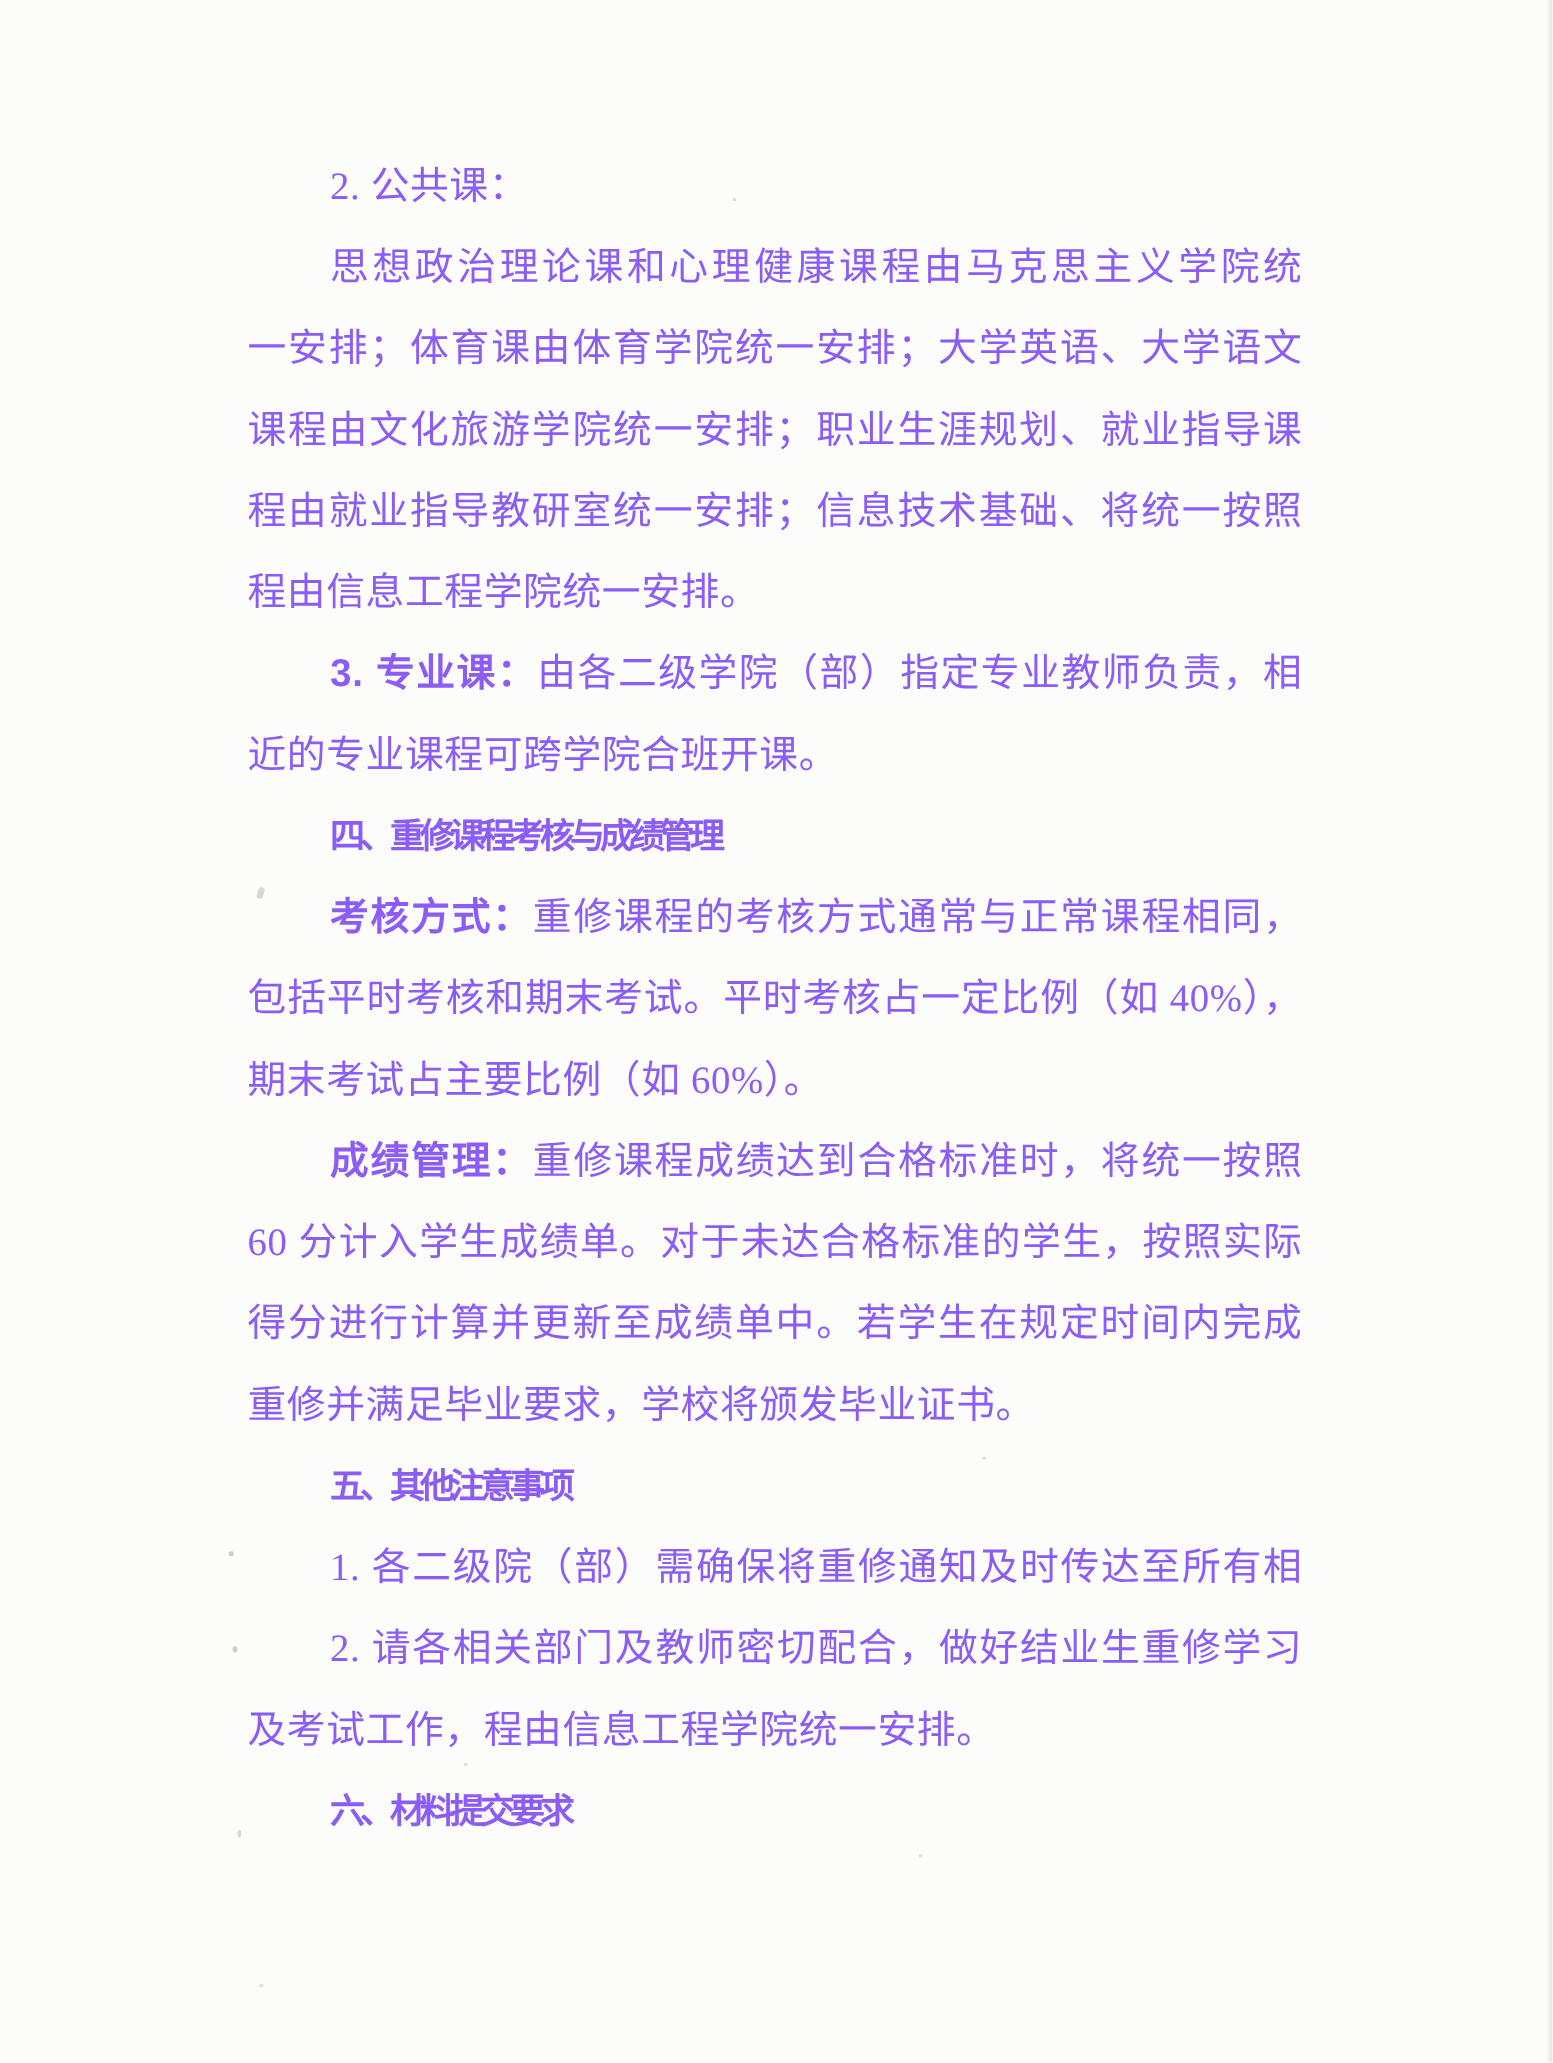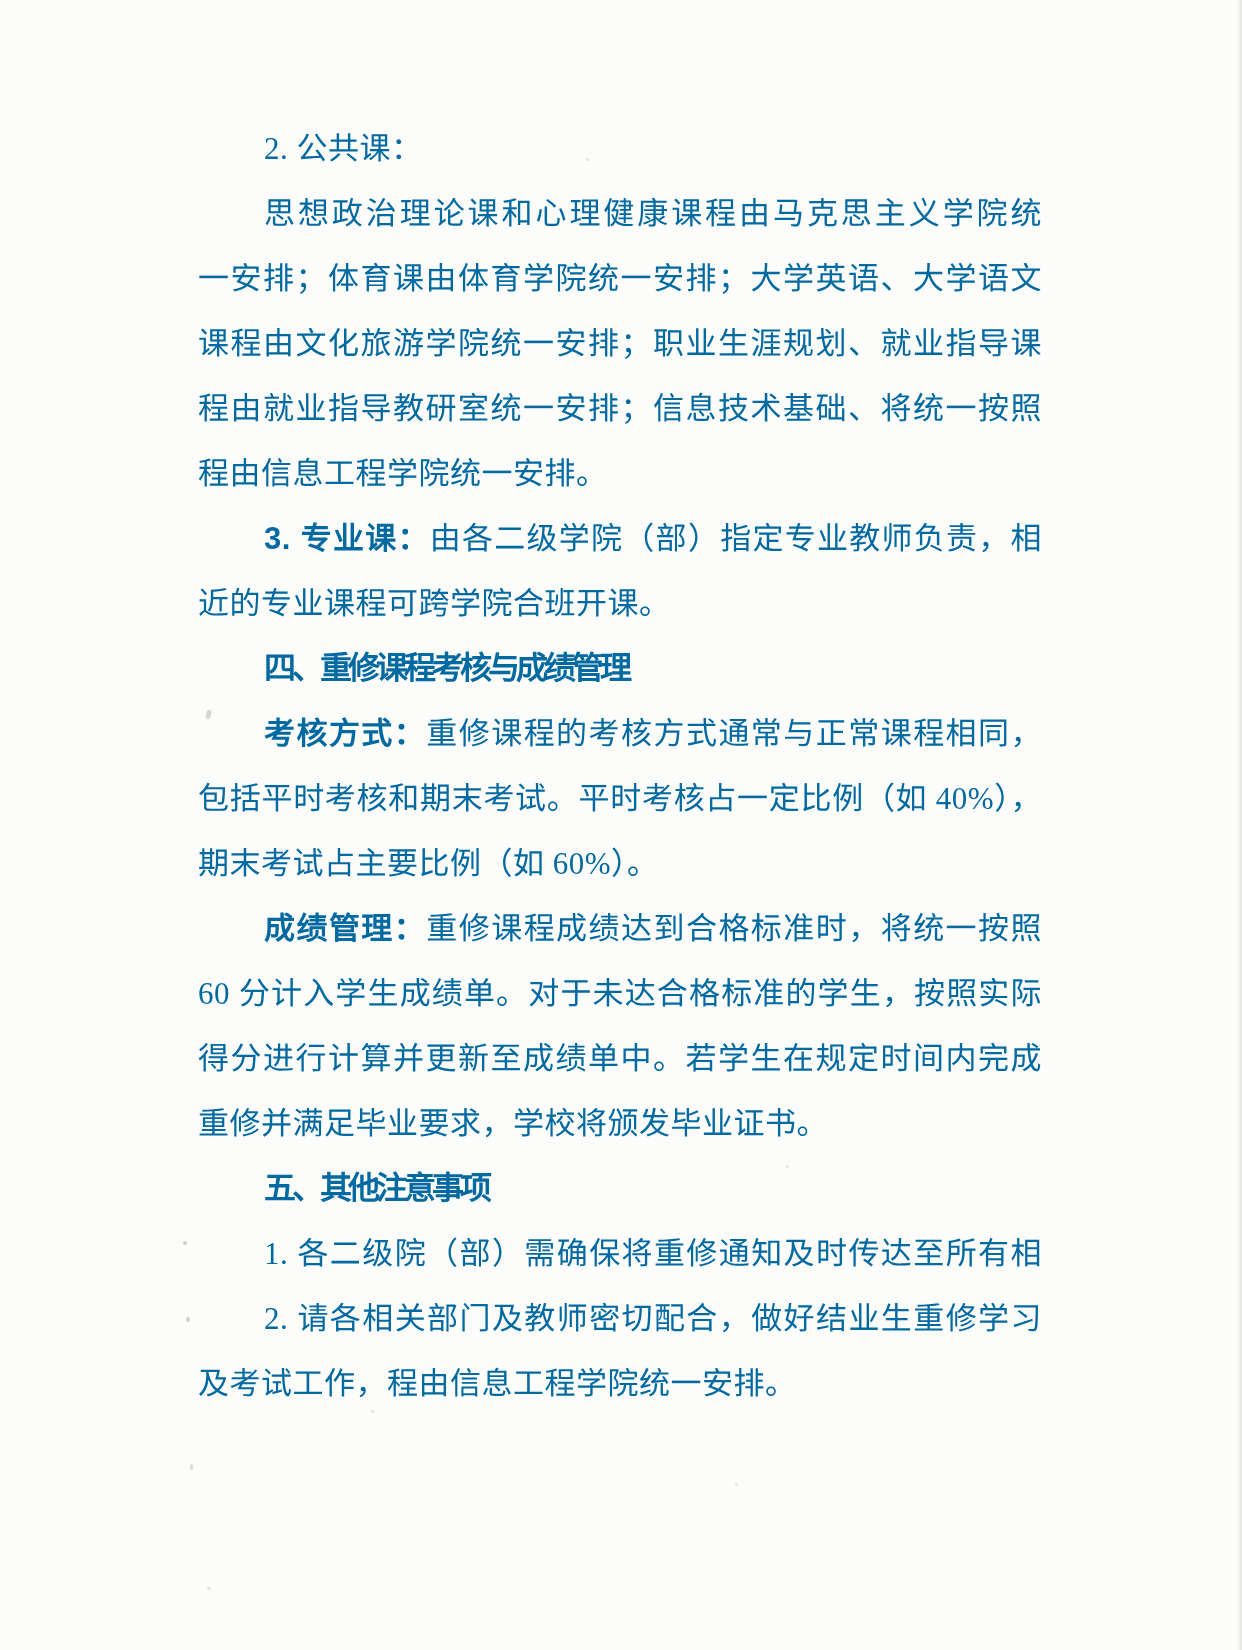--- a/index.html
+++ b/index.html
@@ -31,41 +31,41 @@
   #text-flow {
     position: absolute;
     left: 198px;
     top: 116px;
     width: 844px;
   }
   .line {
     font-size: 31px;
     line-height: 65px;
     height: 65px;
-    color: #0369a1;
+    color: #8b5cf6;
     letter-spacing: 0.5px;
     white-space: nowrap;
   }
   .line.fill {
     white-space: normal;
     text-align: justify;
     text-align-last: justify;
     text-justify: inter-character;
   }
   .line.indent {
     text-indent: 66px;
   }
   .seg.bold {
     font-weight: 700;
     font-family: "Liberation Sans", "DejaVu Sans", sans-serif;
   }
   .line.heading {
     font-family: "Liberation Sans", "DejaVu Sans", sans-serif;
     font-weight: 700;
-    font-size: 32px;
+    font-size: 28px;
     letter-spacing: -4px;
   }
   .line.heading .seg { letter-spacing: -4px; }
   
   .speck {
     position: absolute;
     background: #a8a8a6;
     border-radius: 50%;
     opacity: 0.55;
   }
@@ -97,20 +97,21 @@
       <div class="line body fill"><span class="seg">包括平时考核和期末考试。平时考核占一定比例（如 40%），</span></div>
       <div class="line body"><span class="seg">期末考试占主要比例（如 60%）。</span></div>
       <div class="line body fill indent"><span class="seg bold">成绩管理：</span><span class="seg">重修课程成绩达到合格标准时，将统一按照</span></div>
       <div class="line body fill"><span class="seg">60 分计入学生成绩单。对于未达合格标准的学生，按照实际</span></div>
       <div class="line body fill"><span class="seg">得分进行计算并更新至成绩单中。若学生在规定时间内完成</span></div>
       <div class="line body"><span class="seg">重修并满足毕业要求，学校将颁发毕业证书。</span></div>
       <div class="line heading indent"><span class="seg bold">五、其他注意事项</span></div>
       <div class="line body fill indent"><span class="seg">1. 各二级院（部）需确保将重修通知及时传达至所有相</span></div>
       <div class="line body fill indent"><span class="seg">2. 请各相关部门及教师密切配合，做好结业生重修学习</span></div>
       <div class="line body"><span class="seg">及考试工作，程由信息工程学院统一安排。</span></div>
+      <div class="line heading indent"><span class="seg bold">六、材料提交要求</span></div>
     </div>
 
   <span class="speck s1"></span>
   <span class="speck s2"></span>
   <span class="speck s3"></span>
   <span class="speck s4"></span>
   <span class="speck s5"></span>
   <span class="speck s6"></span>
   <span class="speck s7"></span>
   <span class="speck s8"></span>

